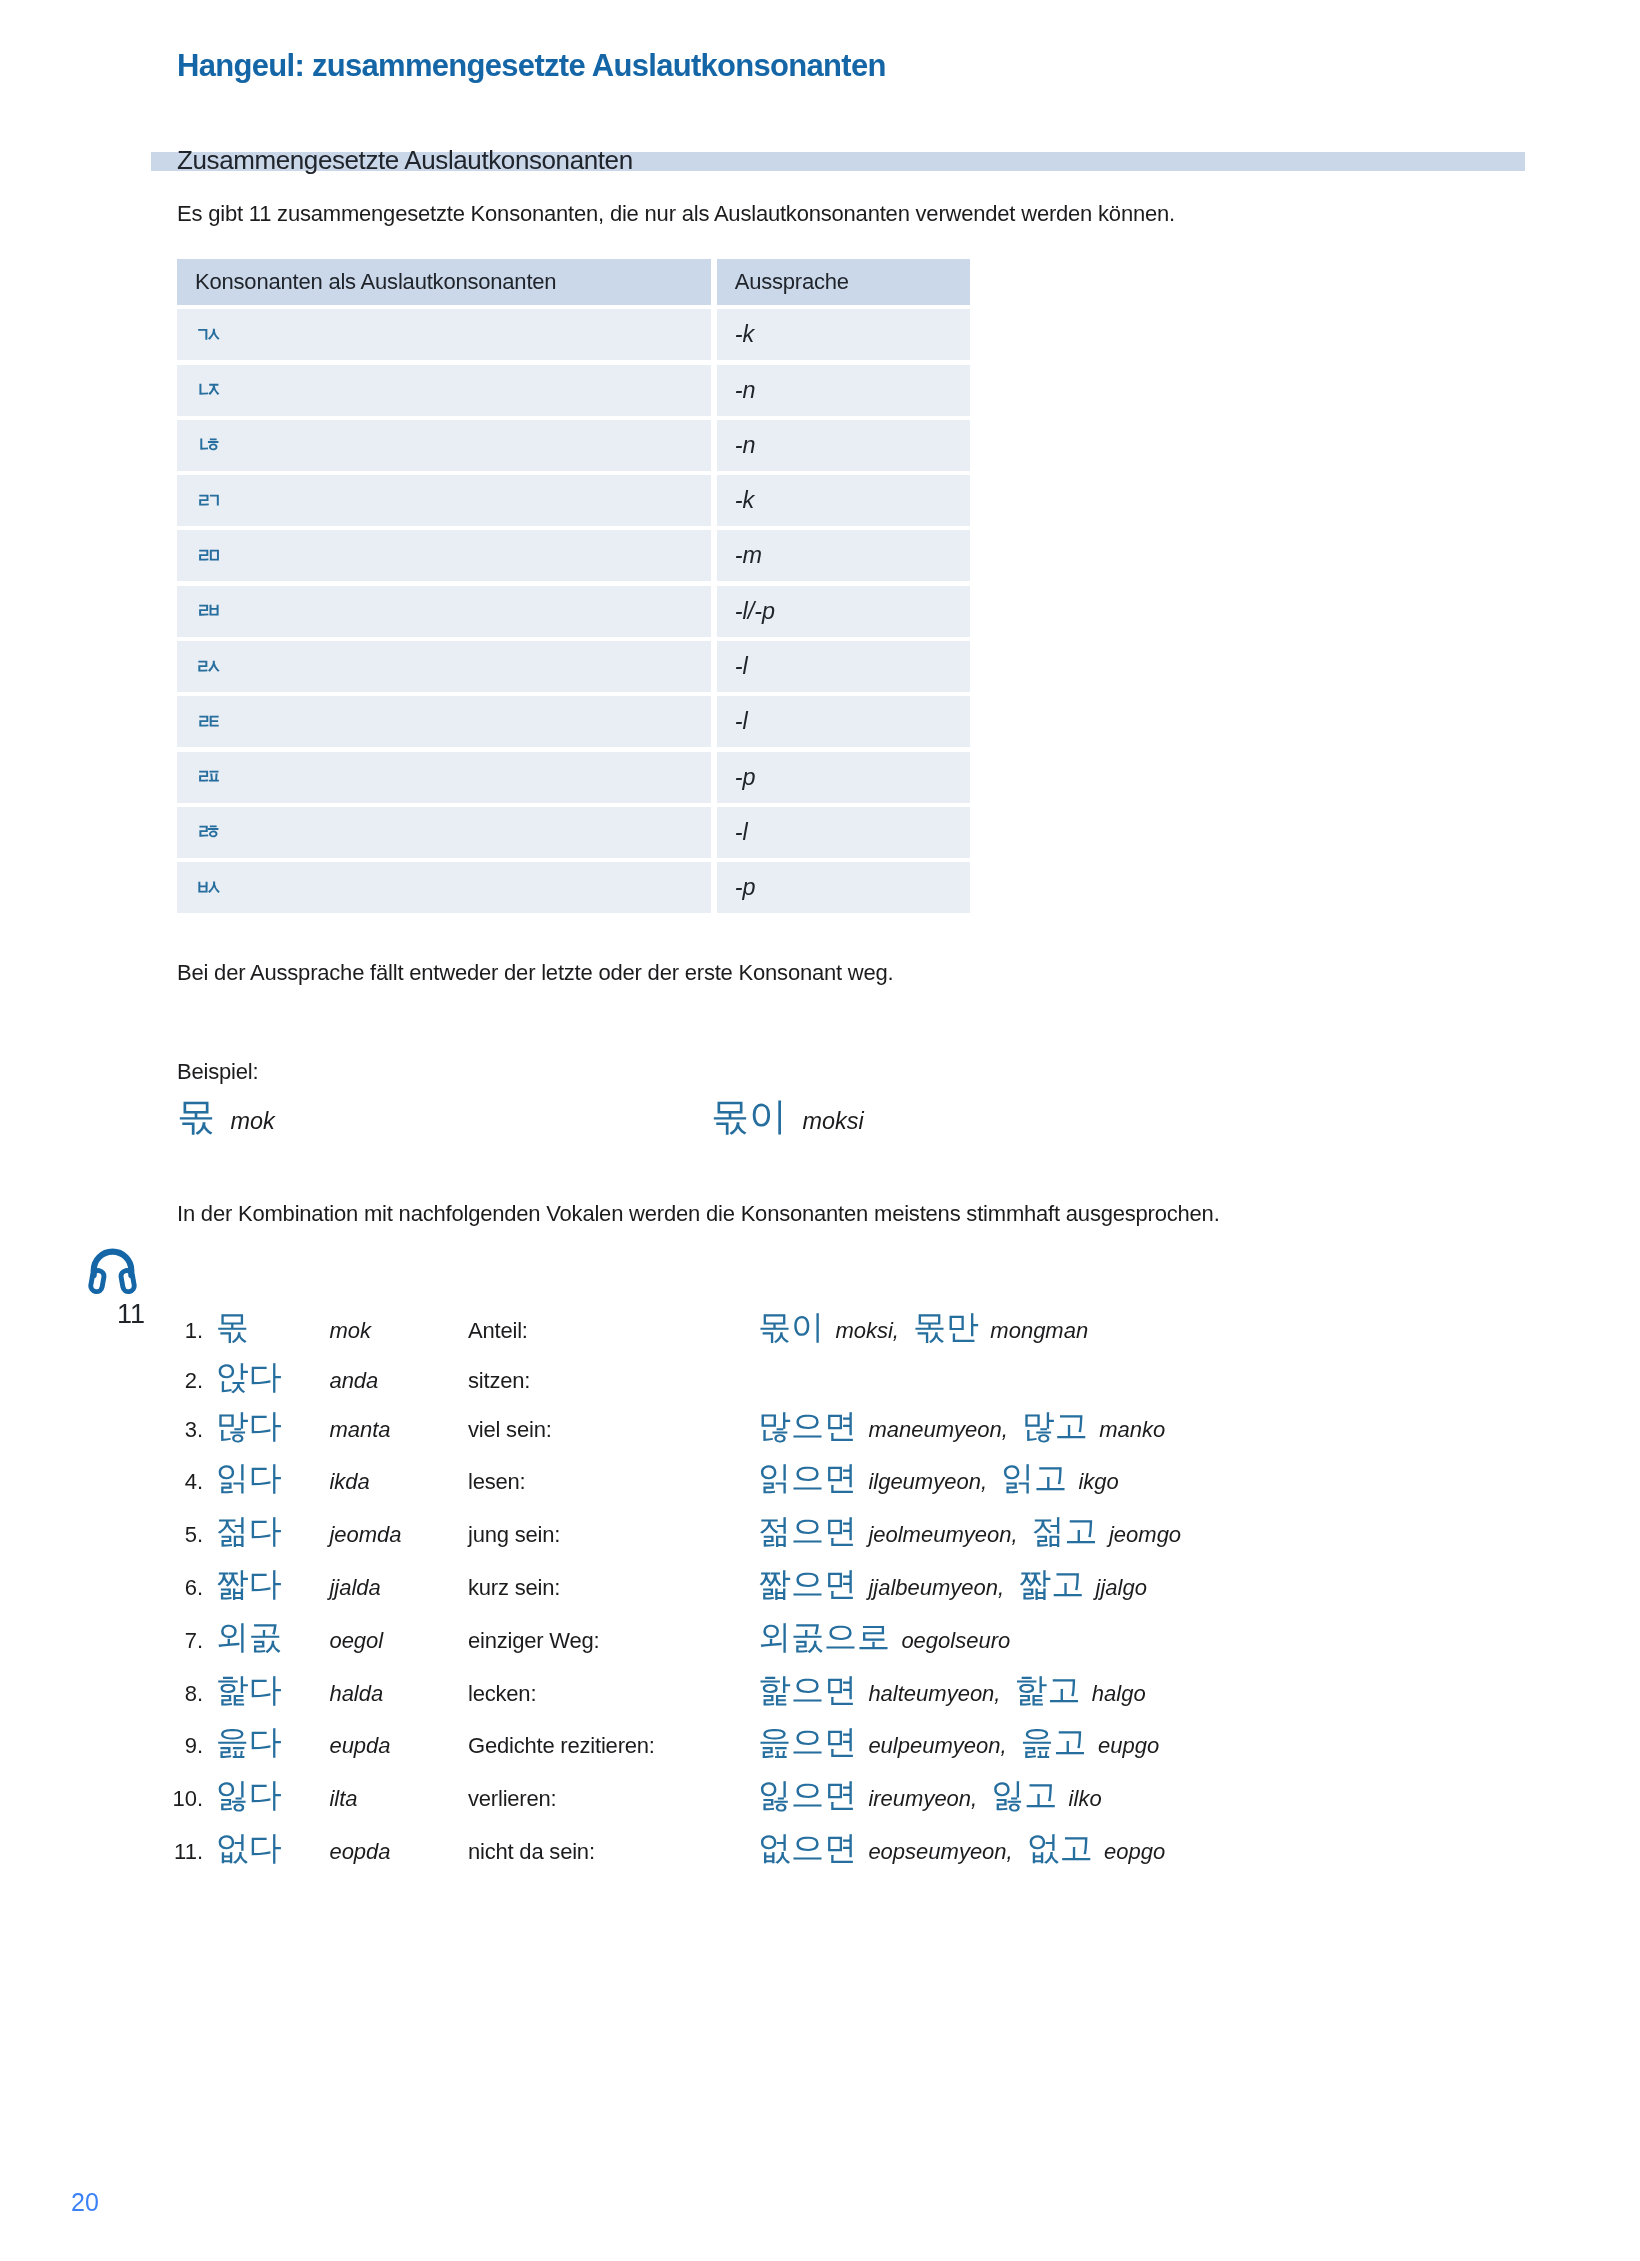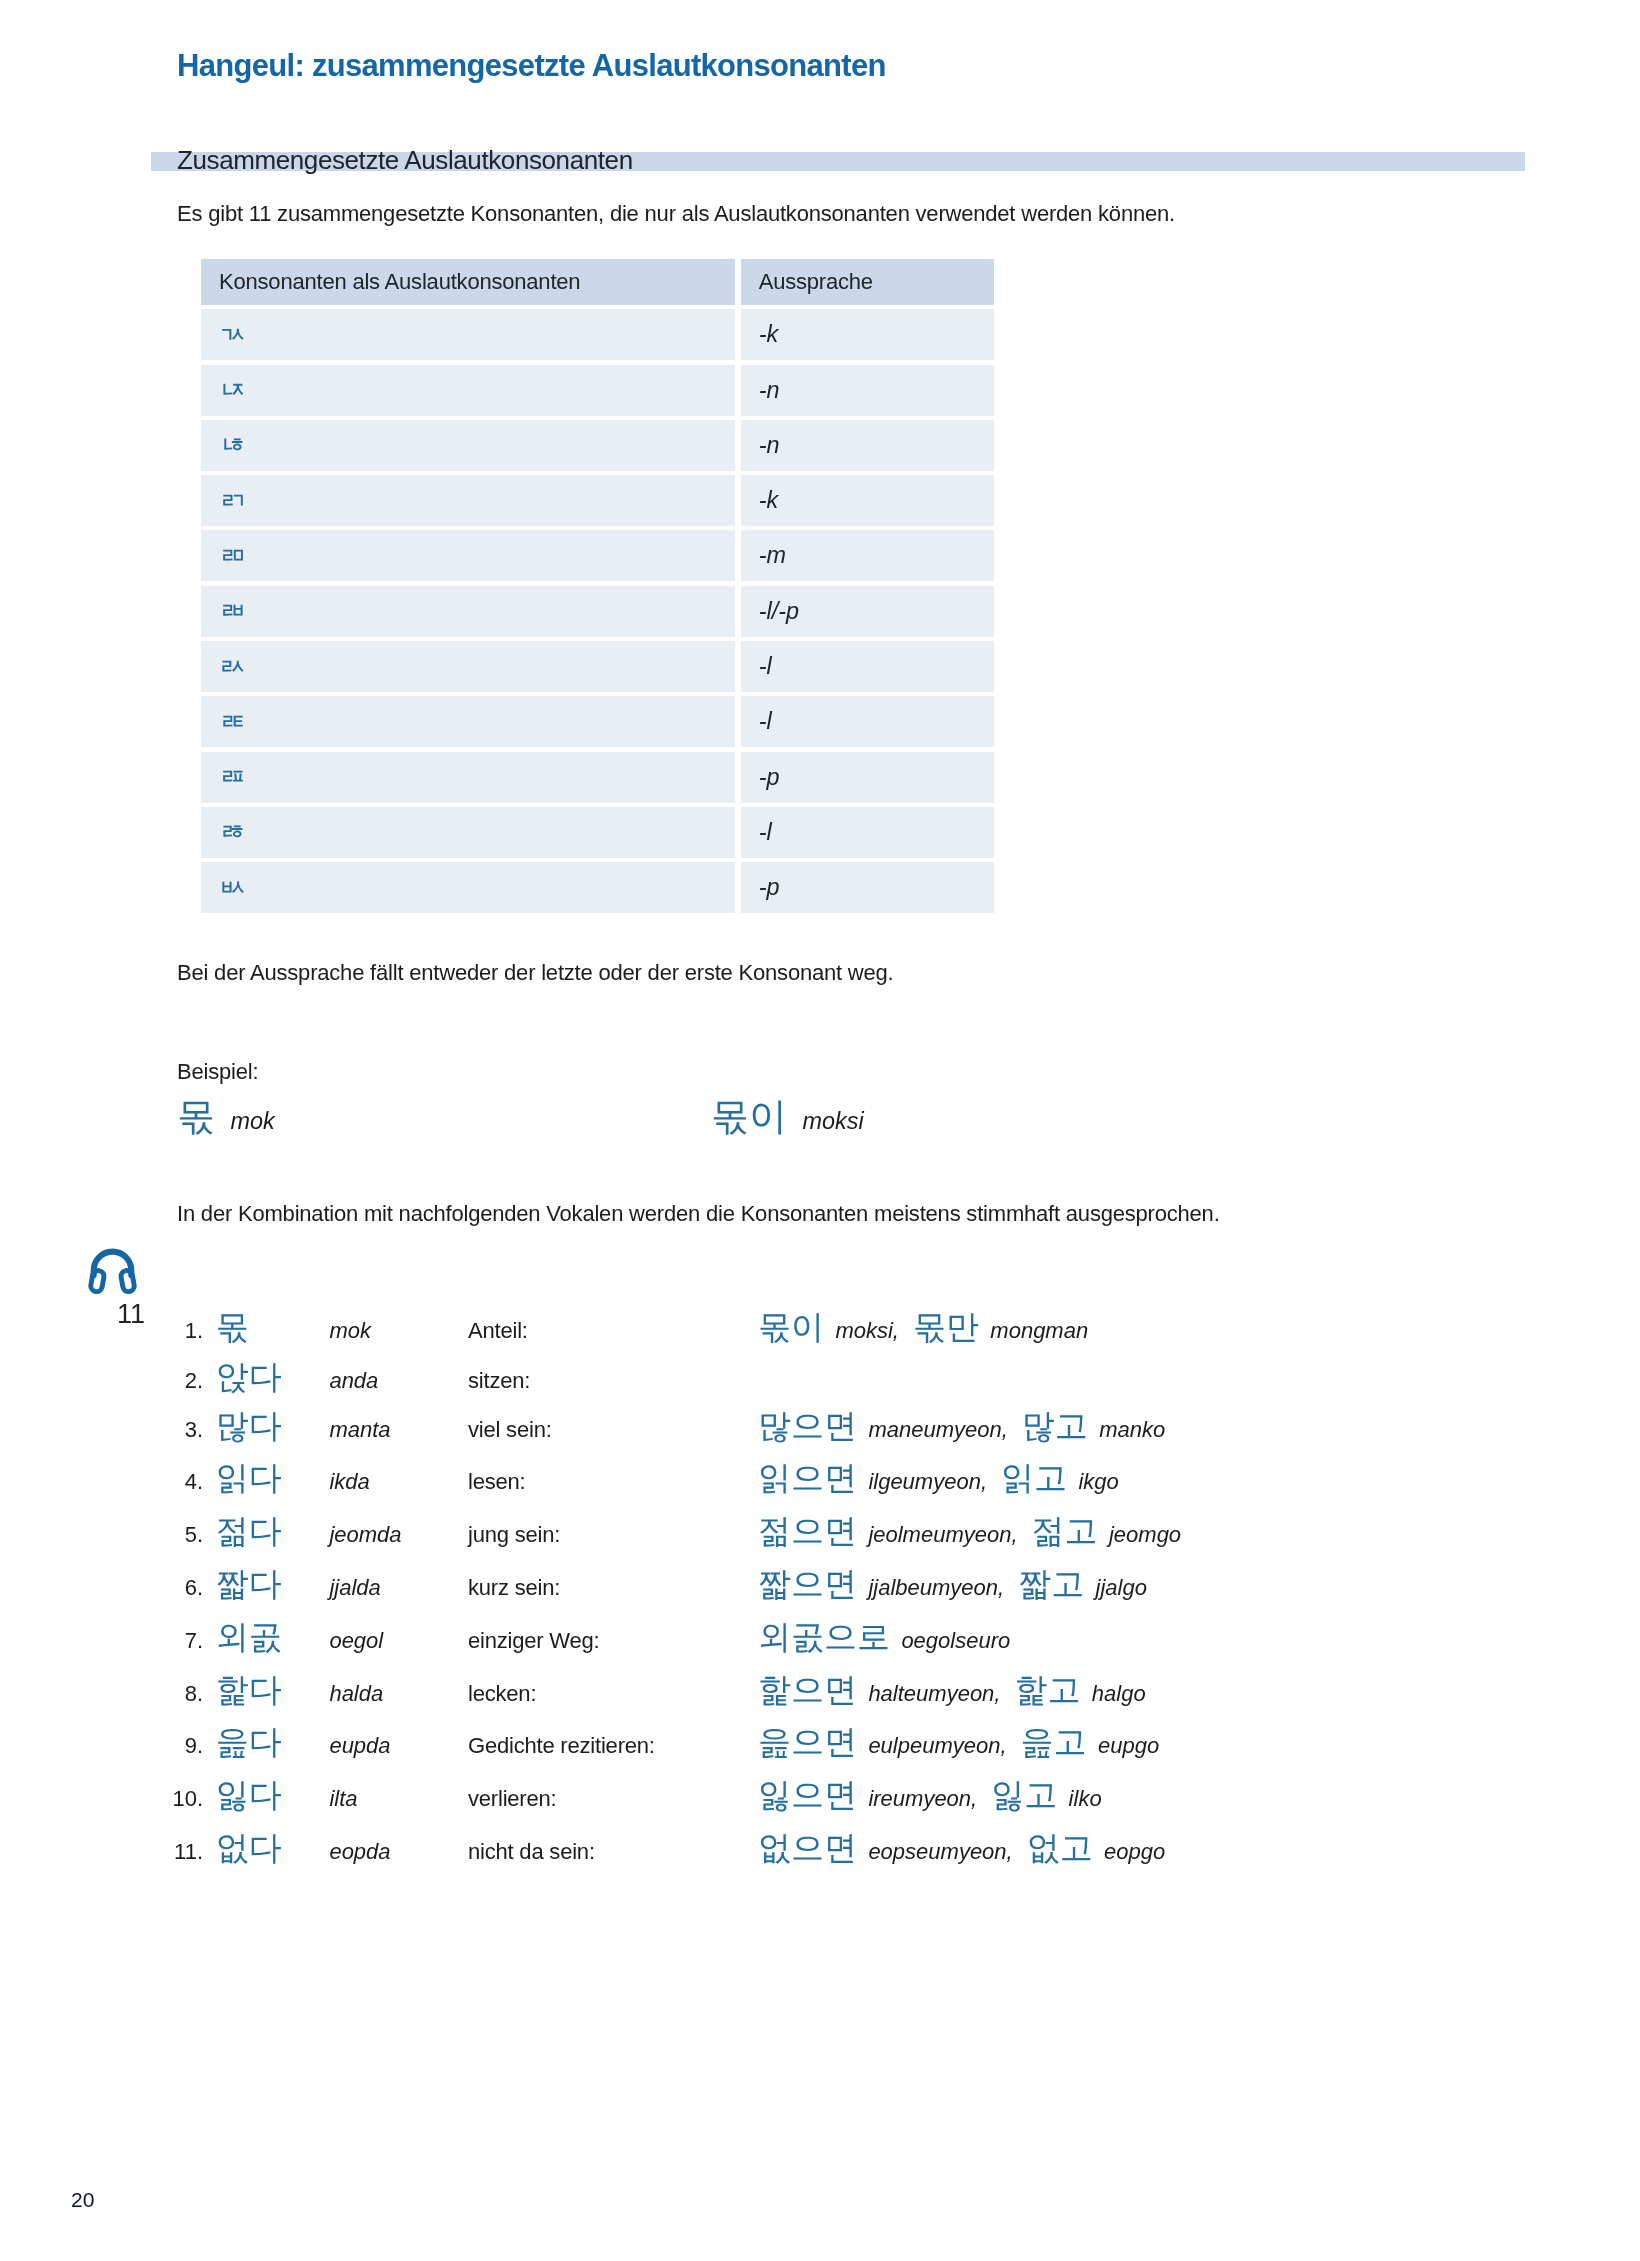--- a/index.html
+++ b/index.html
@@ -53,21 +53,21 @@
     left: 177px; top: 201px;
     margin: 0;
     font-size: 22px;
     letter-spacing: -0.2px;
     text-align: right;
   }
 
   
   .ktable {
     position: absolute;
-    left: 201px; top: 259px;
+    left: 177px; top: 259px;
     width: 932px;
     display: grid;
     grid-template-columns: 534px 253px;
     grid-template-rows: 46px repeat(11, 51px);
     gap: 4.3px 5.7px;
   }
   .cell {
     background: #e9edf4;
     display: flex;
     align-items: center;
@@ -174,22 +174,22 @@
   .lrow .exs {
     flex: 1;
     margin-left: 27px;
   }
   .exs .kr { font-size: 33px; margin-right: 11.4px; }
   .exs .rom { margin-right: 14px; }
 
   .pagenum {
     position: absolute;
     left: 71px; top: 2188px;
-    font-size: 21px;
-    color: #0f172a;
+    font-size: 25px;
+    color: #3b82f6;
   }
 </style>
 </head>
 <body>
 
 <main class="page">
 
   <h1 class="title">Hangeul: zusammengesetzte Auslautkonsonanten</h1>
 
   <div class="section-heading">

